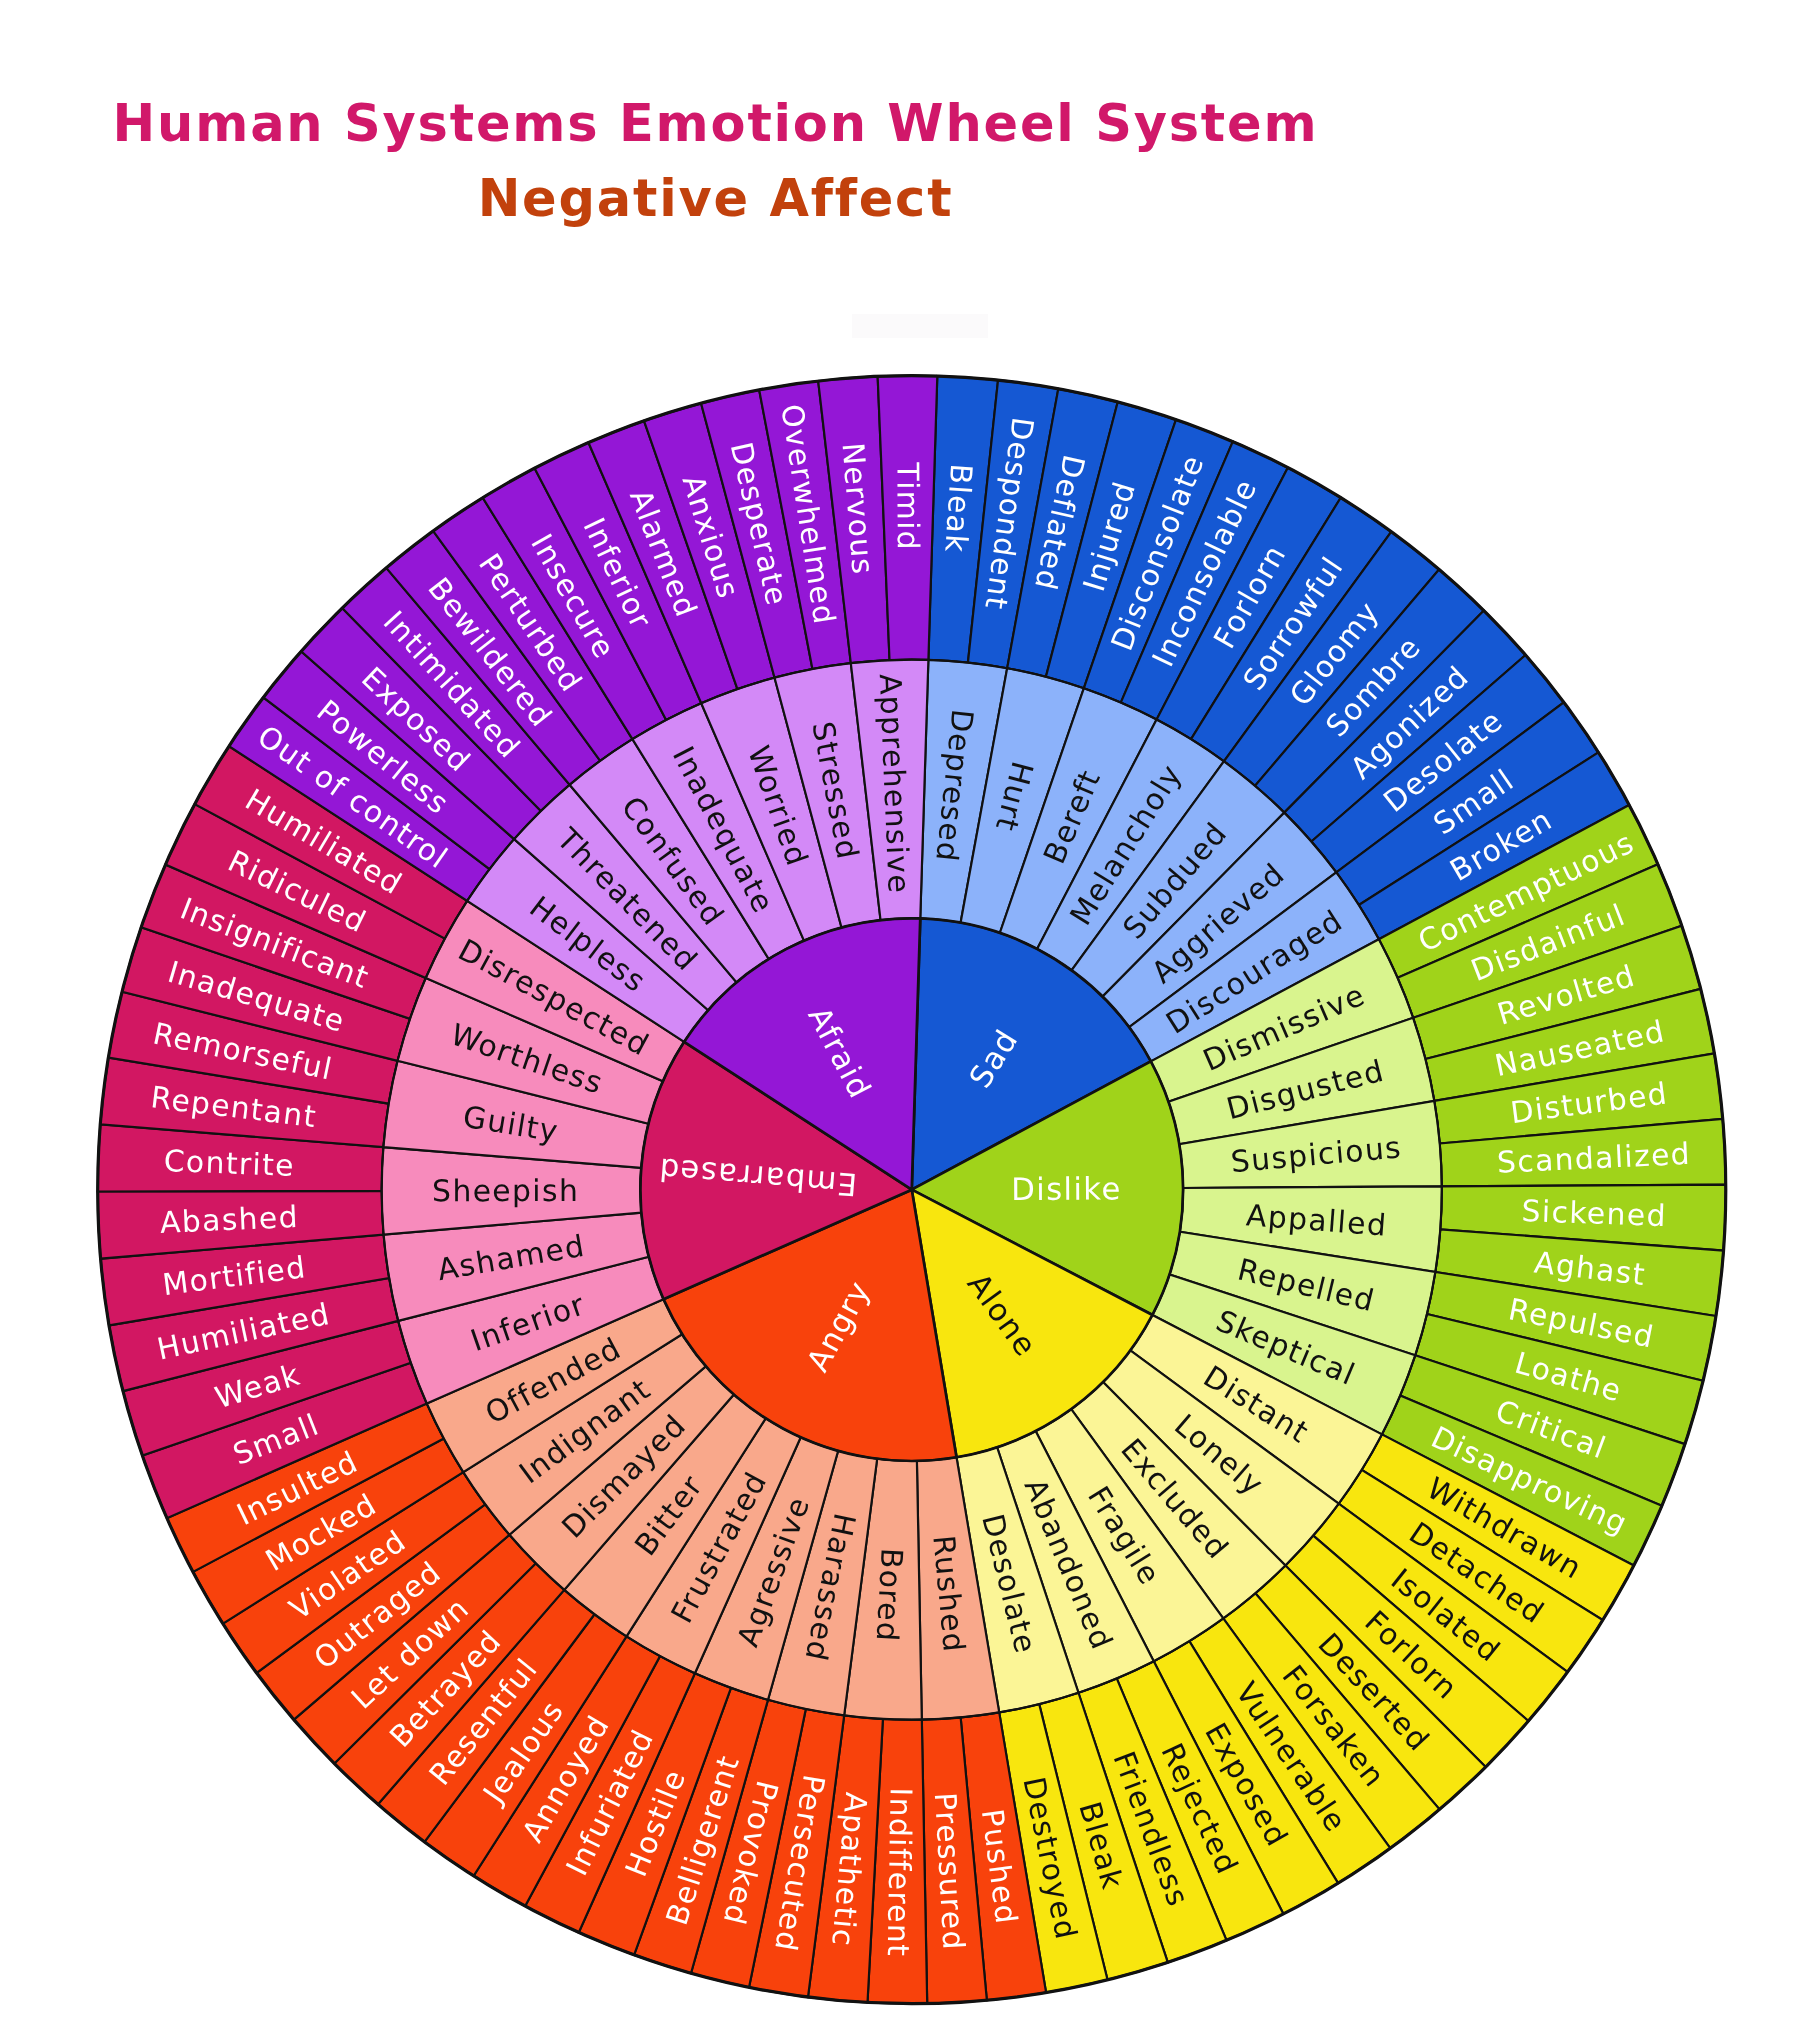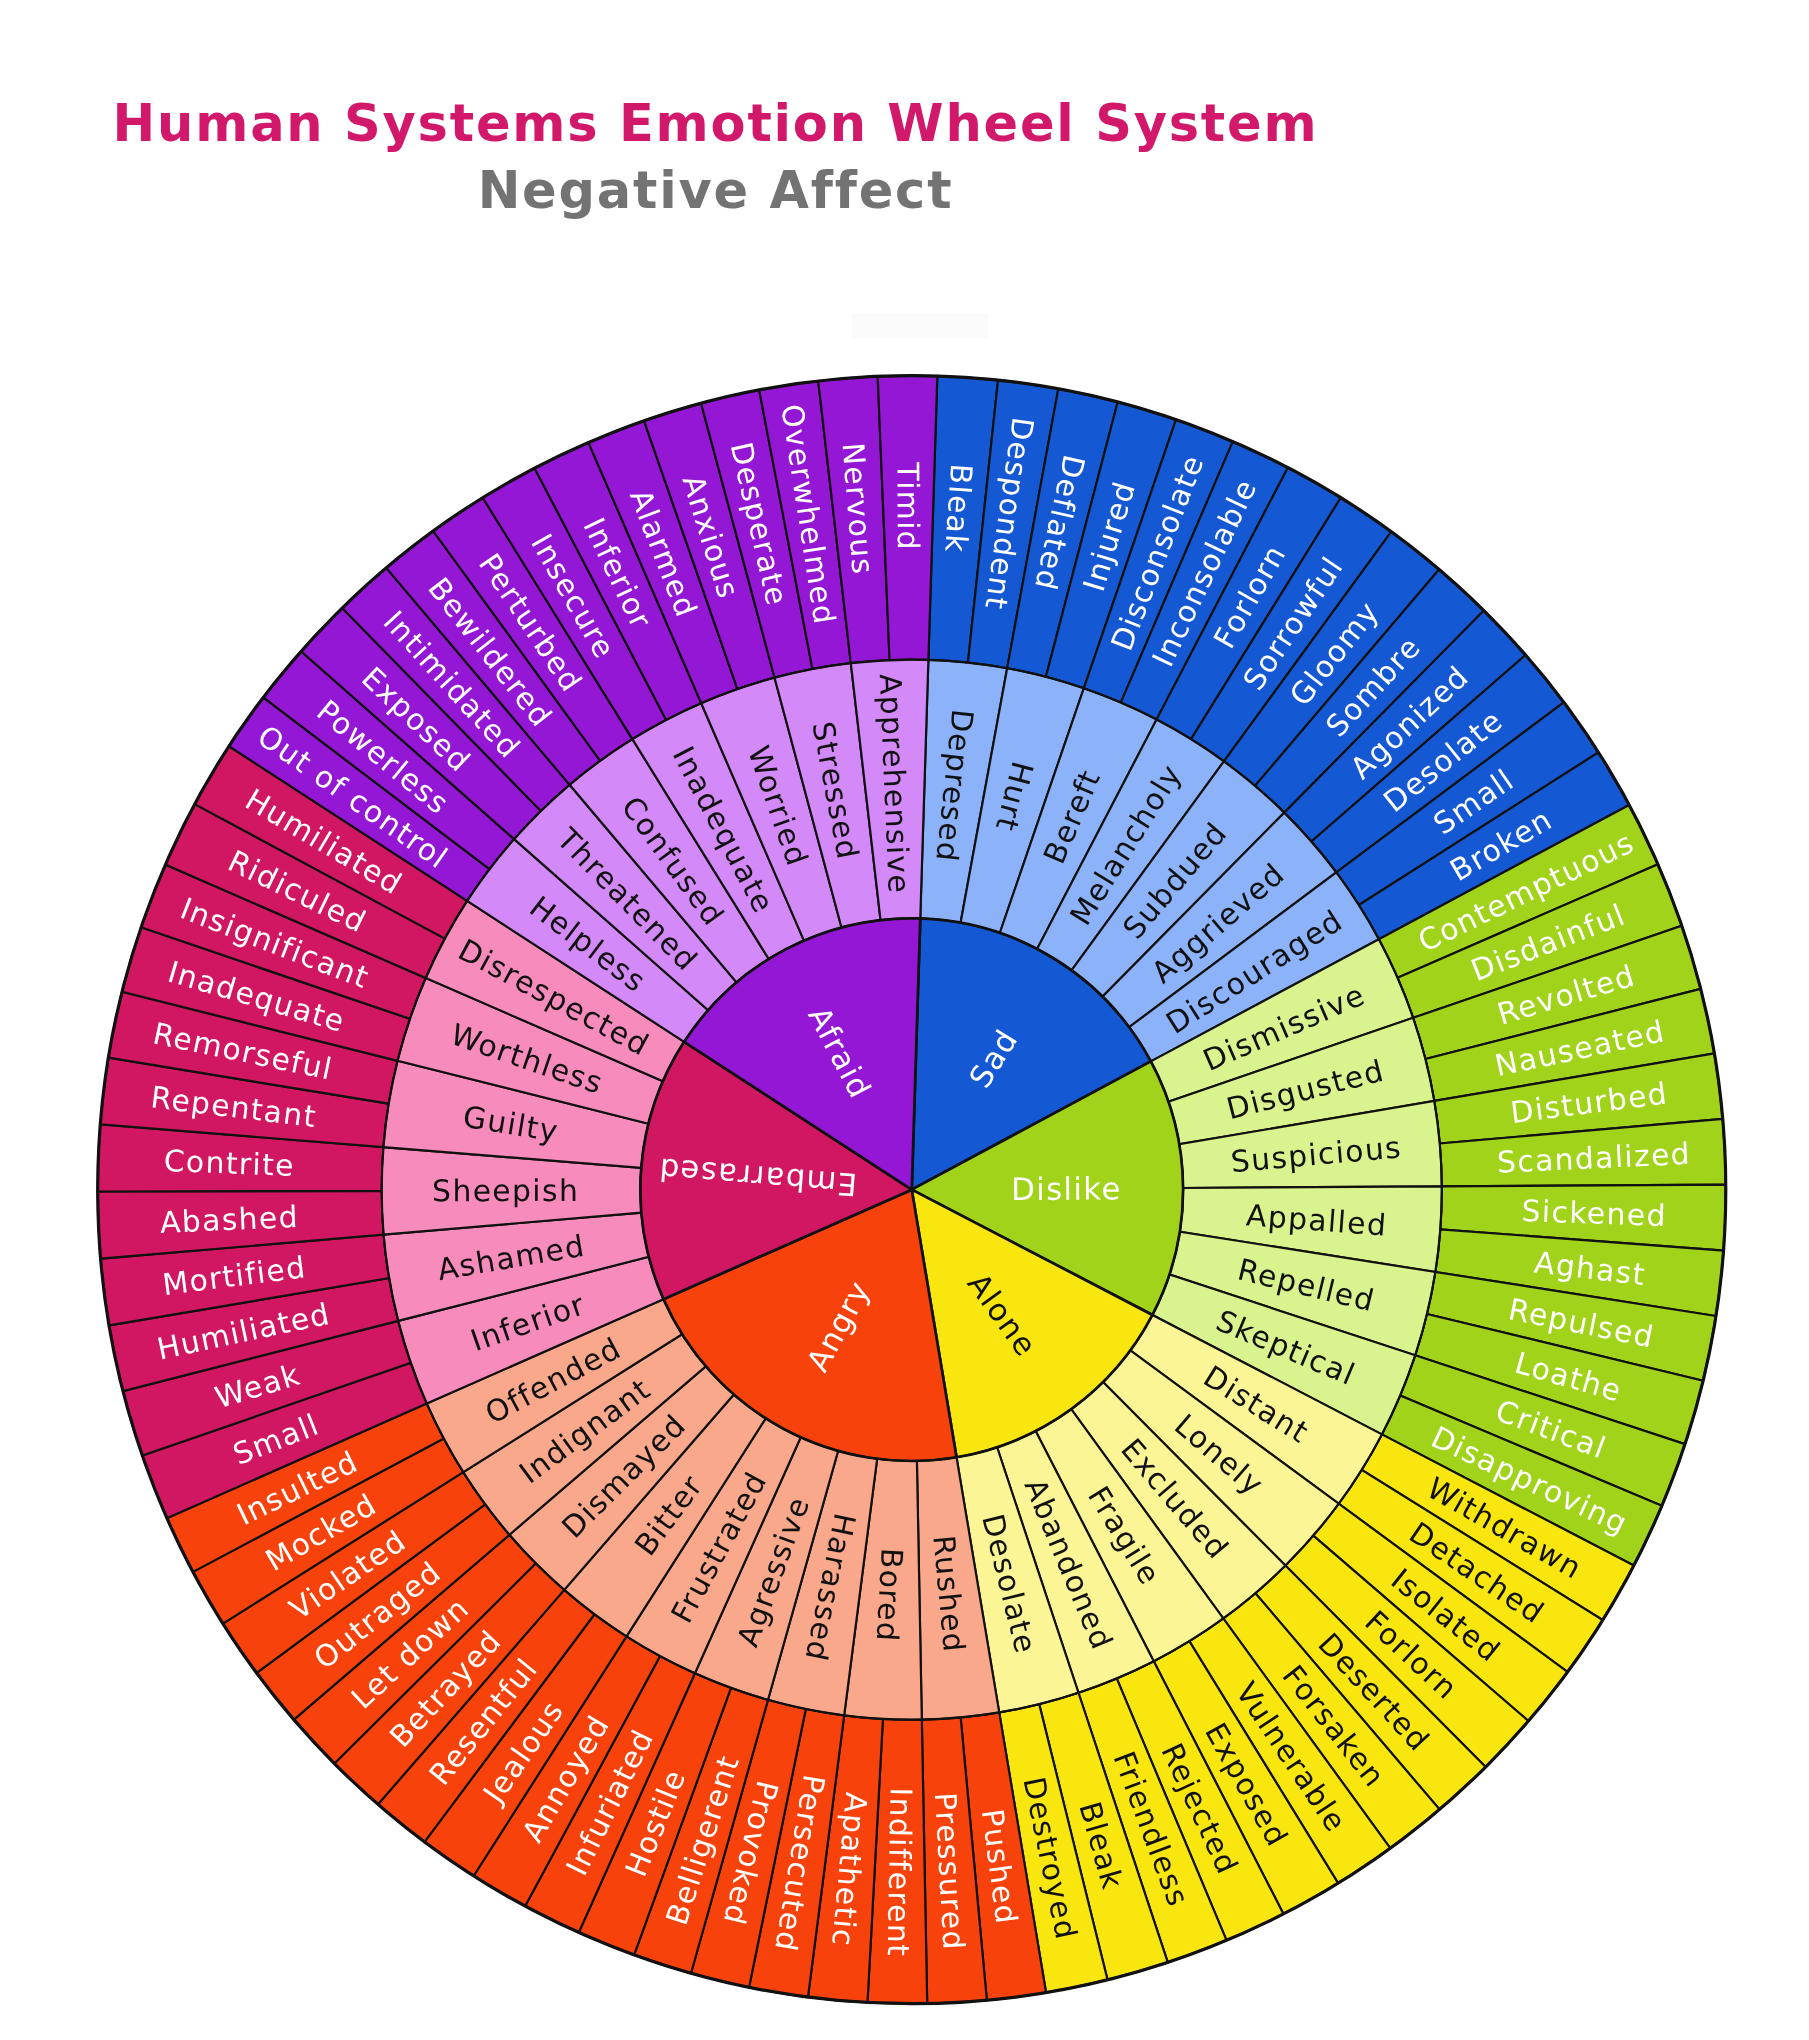--- a/index.html
+++ b/index.html
@@ -8,21 +8,21 @@
   .title-line { display: block; font-family: "DejaVu Sans", sans-serif; font-size: 51px; line-height: 67px; letter-spacing: 1.8px; font-weight: bold; }
   .title-spacer { position: absolute; left: 852px; top: 314px; width: 136px; height: 23.5px; background: #fbfafb; }
   #wheel { position: absolute; left: 0; top: 0; width: 1809px; height: 2041px; }
   #wheel text { font-family: "DejaVu Sans", sans-serif; dominant-baseline: central; }
 </style>
 </head>
 <body>
 
 <div class="title-block">
   <span class="title-line" style="color: rgb(209, 24, 106);">Human Systems Emotion Wheel System</span>
-  <span class="title-line" style="color: #737373;">Negative Affect</span>
+  <span class="title-line" style="color: #c2410c; margin-top: 8px;">Negative Affect</span>
 </div>
 <div class="title-spacer"></div>
 
 <svg id="wheel" xmlns="http://www.w3.org/2000/svg" width="1809" height="2041" viewBox="0 0 2000 2256">
     <g>
       <path d="M1036.2696831703156,415.44409567084153 A900,900 0 0 1 1103.414532319286,420.0720324951891 L1070.1254621545575,732.3024567135342 A586,586 0 0 0 1026.4067048197833,729.2891556256812 Z" fill="#1558D3" stroke="#111111" stroke-width="2.4"></path>
       <path d="M1103.414532319286,420.0720324951891 A900,900 0 0 1 1170.0257846998015,429.70476953029186 L1113.4967887045373,738.5744388275011 A586,586 0 0 0 1070.1254621545575,732.3024567135342 Z" fill="#1558D3" stroke="#111111" stroke-width="2.4"></path>
       <path d="M1170.0257846998015,429.70476953029186 A900,900 0 0 1 1235.7309231685188,444.2884366032491 L1156.2781344186133,748.0700264994489 A586,586 0 0 0 1113.4967887045373,738.5744388275011 Z" fill="#1558D3" stroke="#111111" stroke-width="2.4"></path>
       <path d="M1235.7309231685188,444.2884366032491 A900,900 0 0 1 1300.1624979386434,463.7414759321043 L1198.2302486578278,760.7361165513479 A586,586 0 0 0 1156.2781344186133,748.0700264994489 Z" fill="#1558D3" stroke="#111111" stroke-width="2.4"></path>
       <path d="M1300.1624979386434,463.7414759321043 A900,900 0 0 1 1362.9601815081892,487.9550982300457 L1239.1185181819988,776.5018750697852 A586,586 0 0 0 1198.2302486578278,760.7361165513479 Z" fill="#1558D3" stroke="#111111" stroke-width="2.4"></path>

